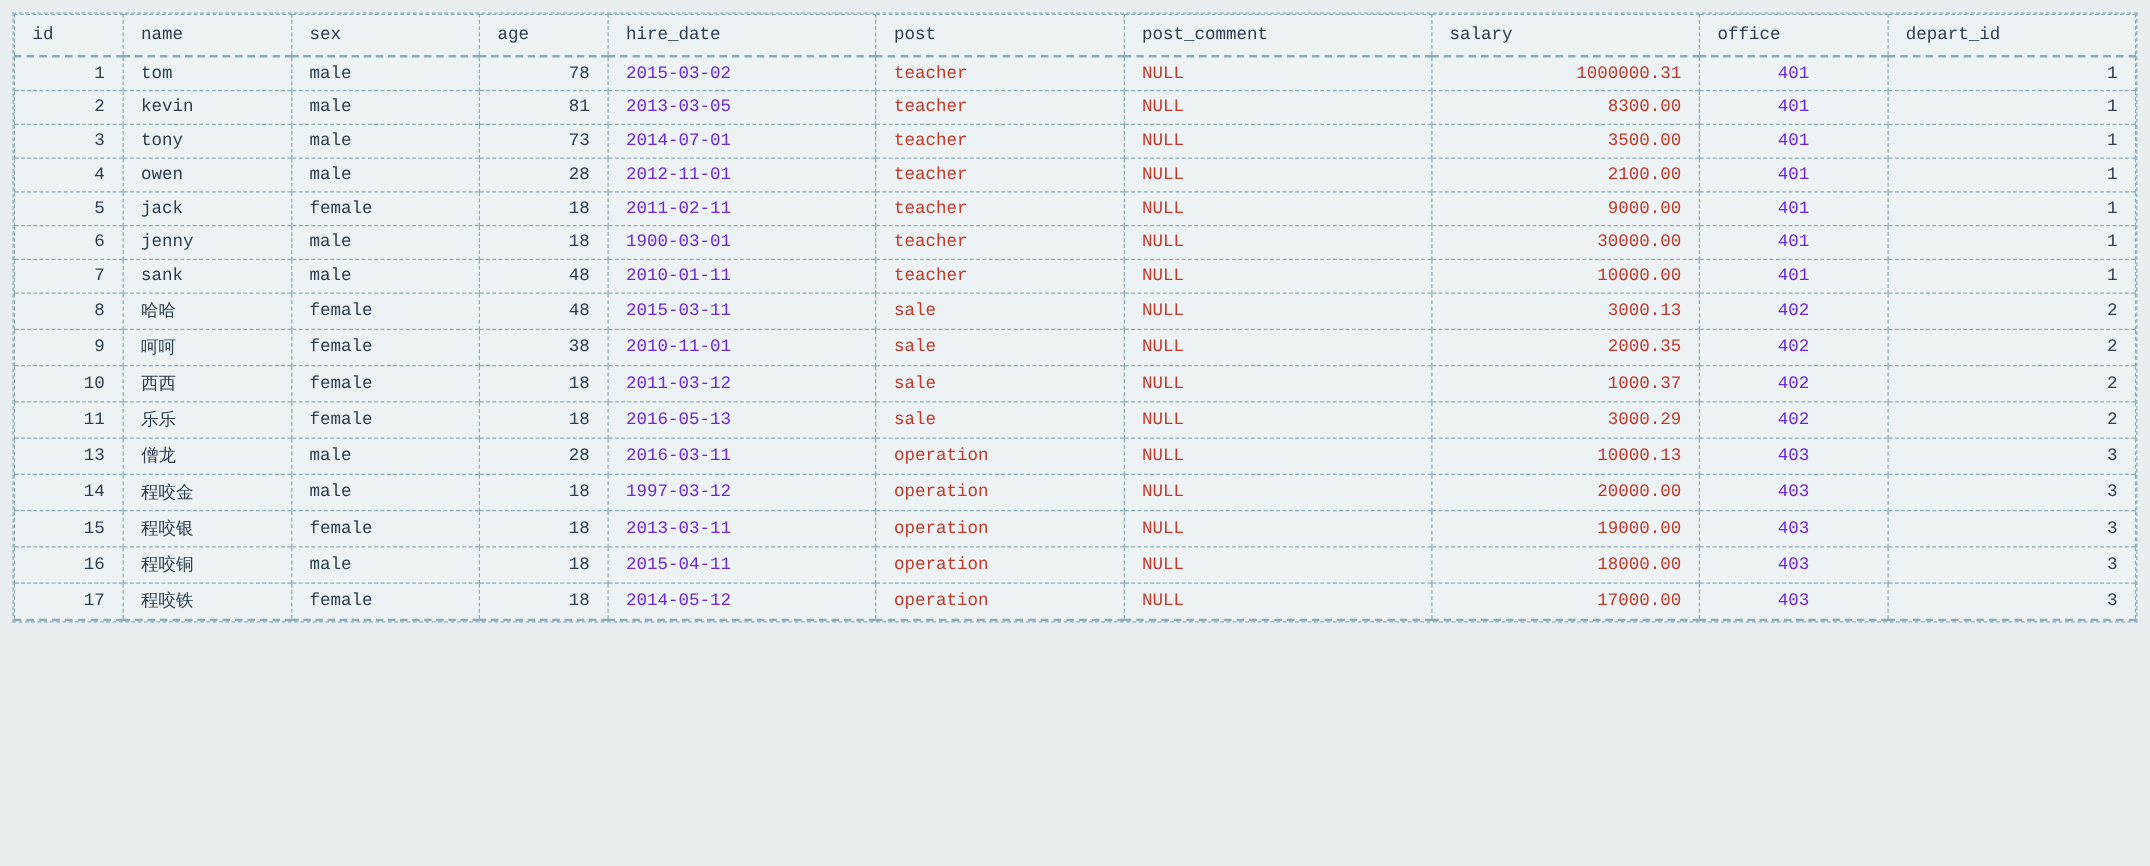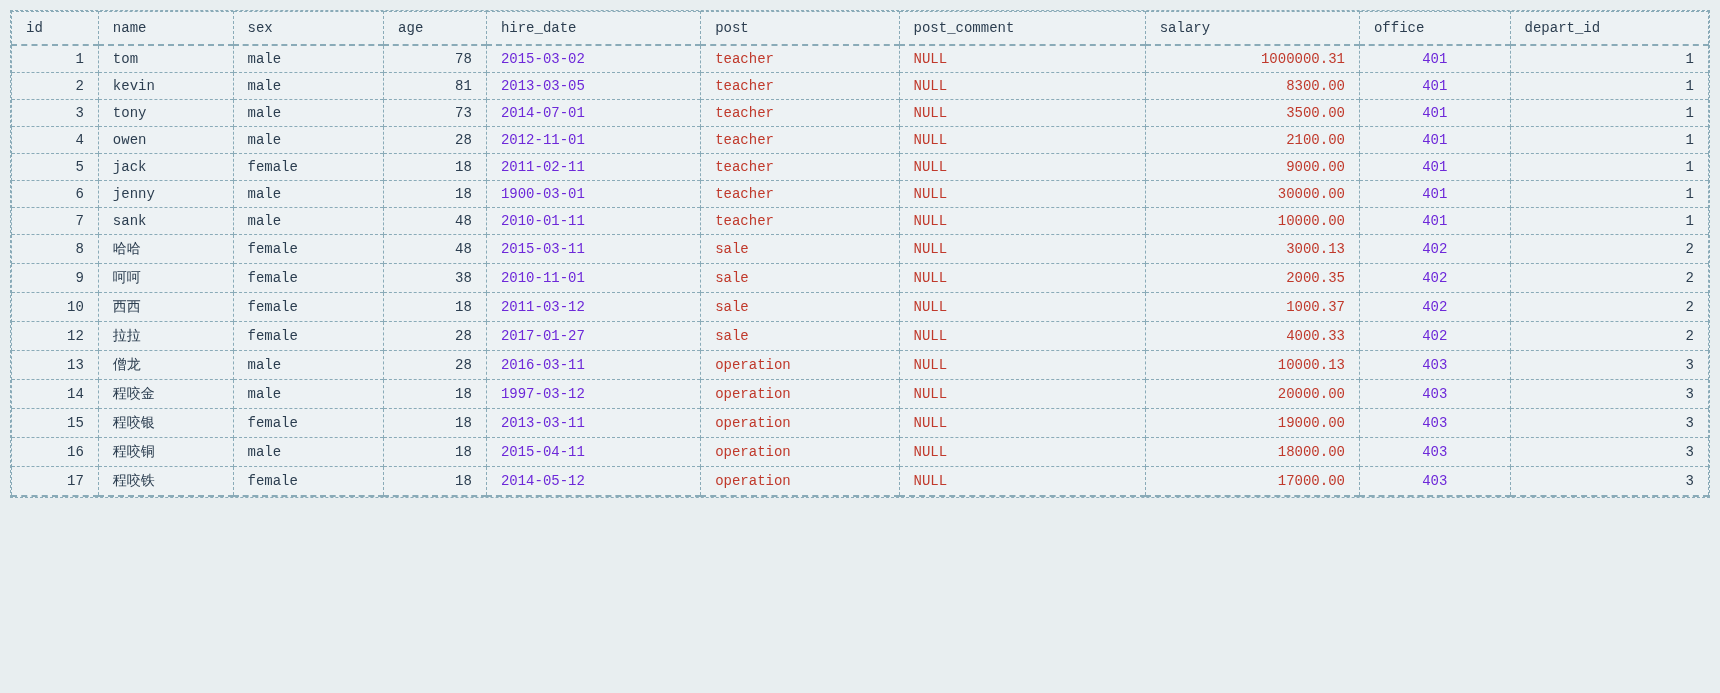--- a/index.html
+++ b/index.html
@@ -207,28 +207,28 @@
           <td class="sex-col">female</td>
           <td class="age-col">18</td>
           <td class="date-col">2011-03-12</td>
           <td class="post-col">sale</td>
           <td class="comment-col">NULL</td>
           <td class="salary-col">1000.37</td>
           <td class="office-col">402</td>
           <td class="depart-col">2</td>
         </tr>
         <tr>
-          <td class="id-col">12</td>
-          <td class="name-col">拉拉</td>
-          <td class="sex-col">female</td>
-          <td class="age-col">28</td>
-          <td class="date-col">2017-01-27</td>
-          <td class="post-col">sale</td>
-          <td class="comment-col">NULL</td>
-          <td class="salary-col">4000.33</td>
+          <td class="id-col">11</td>
+          <td class="name-col">乐乐</td>
+          <td class="sex-col">female</td>
+          <td class="age-col">18</td>
+          <td class="date-col">2016-05-13</td>
+          <td class="post-col">sale</td>
+          <td class="comment-col">NULL</td>
+          <td class="salary-col">3000.29</td>
           <td class="office-col">402</td>
           <td class="depart-col">2</td>
         </tr>
         <tr>
           <td class="id-col">13</td>
           <td class="name-col">僧龙</td>
           <td class="sex-col">male</td>
           <td class="age-col">28</td>
           <td class="date-col">2016-03-11</td>
           <td class="post-col">operation</td>

